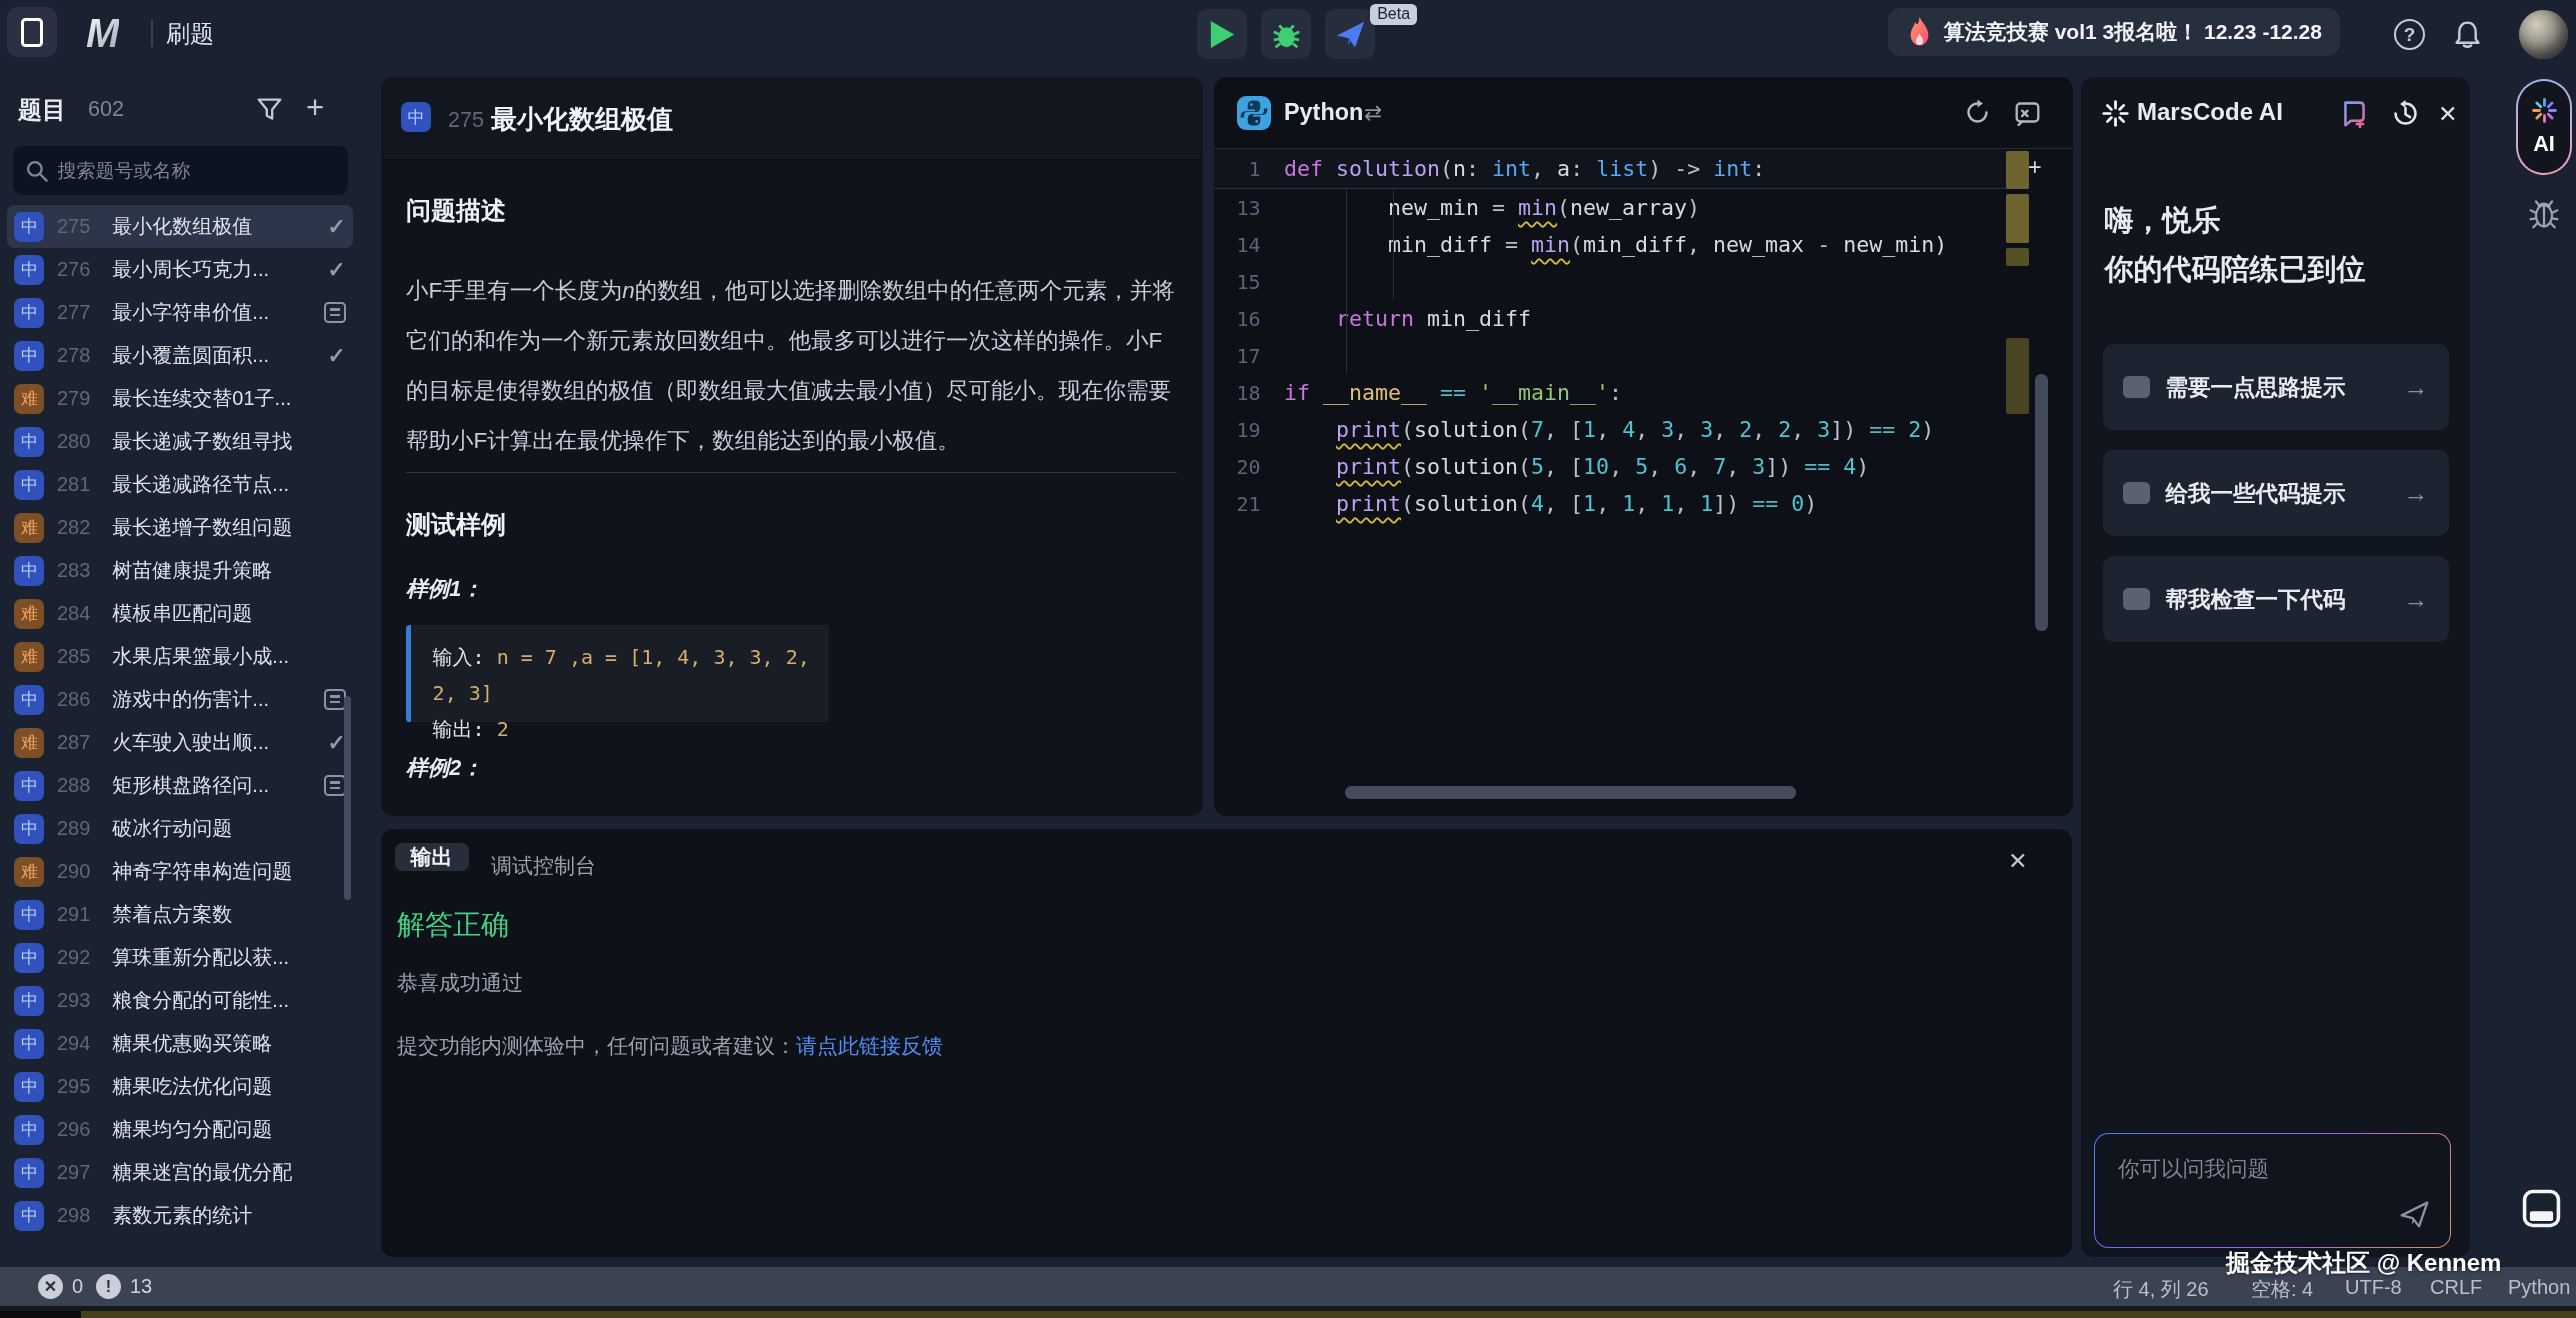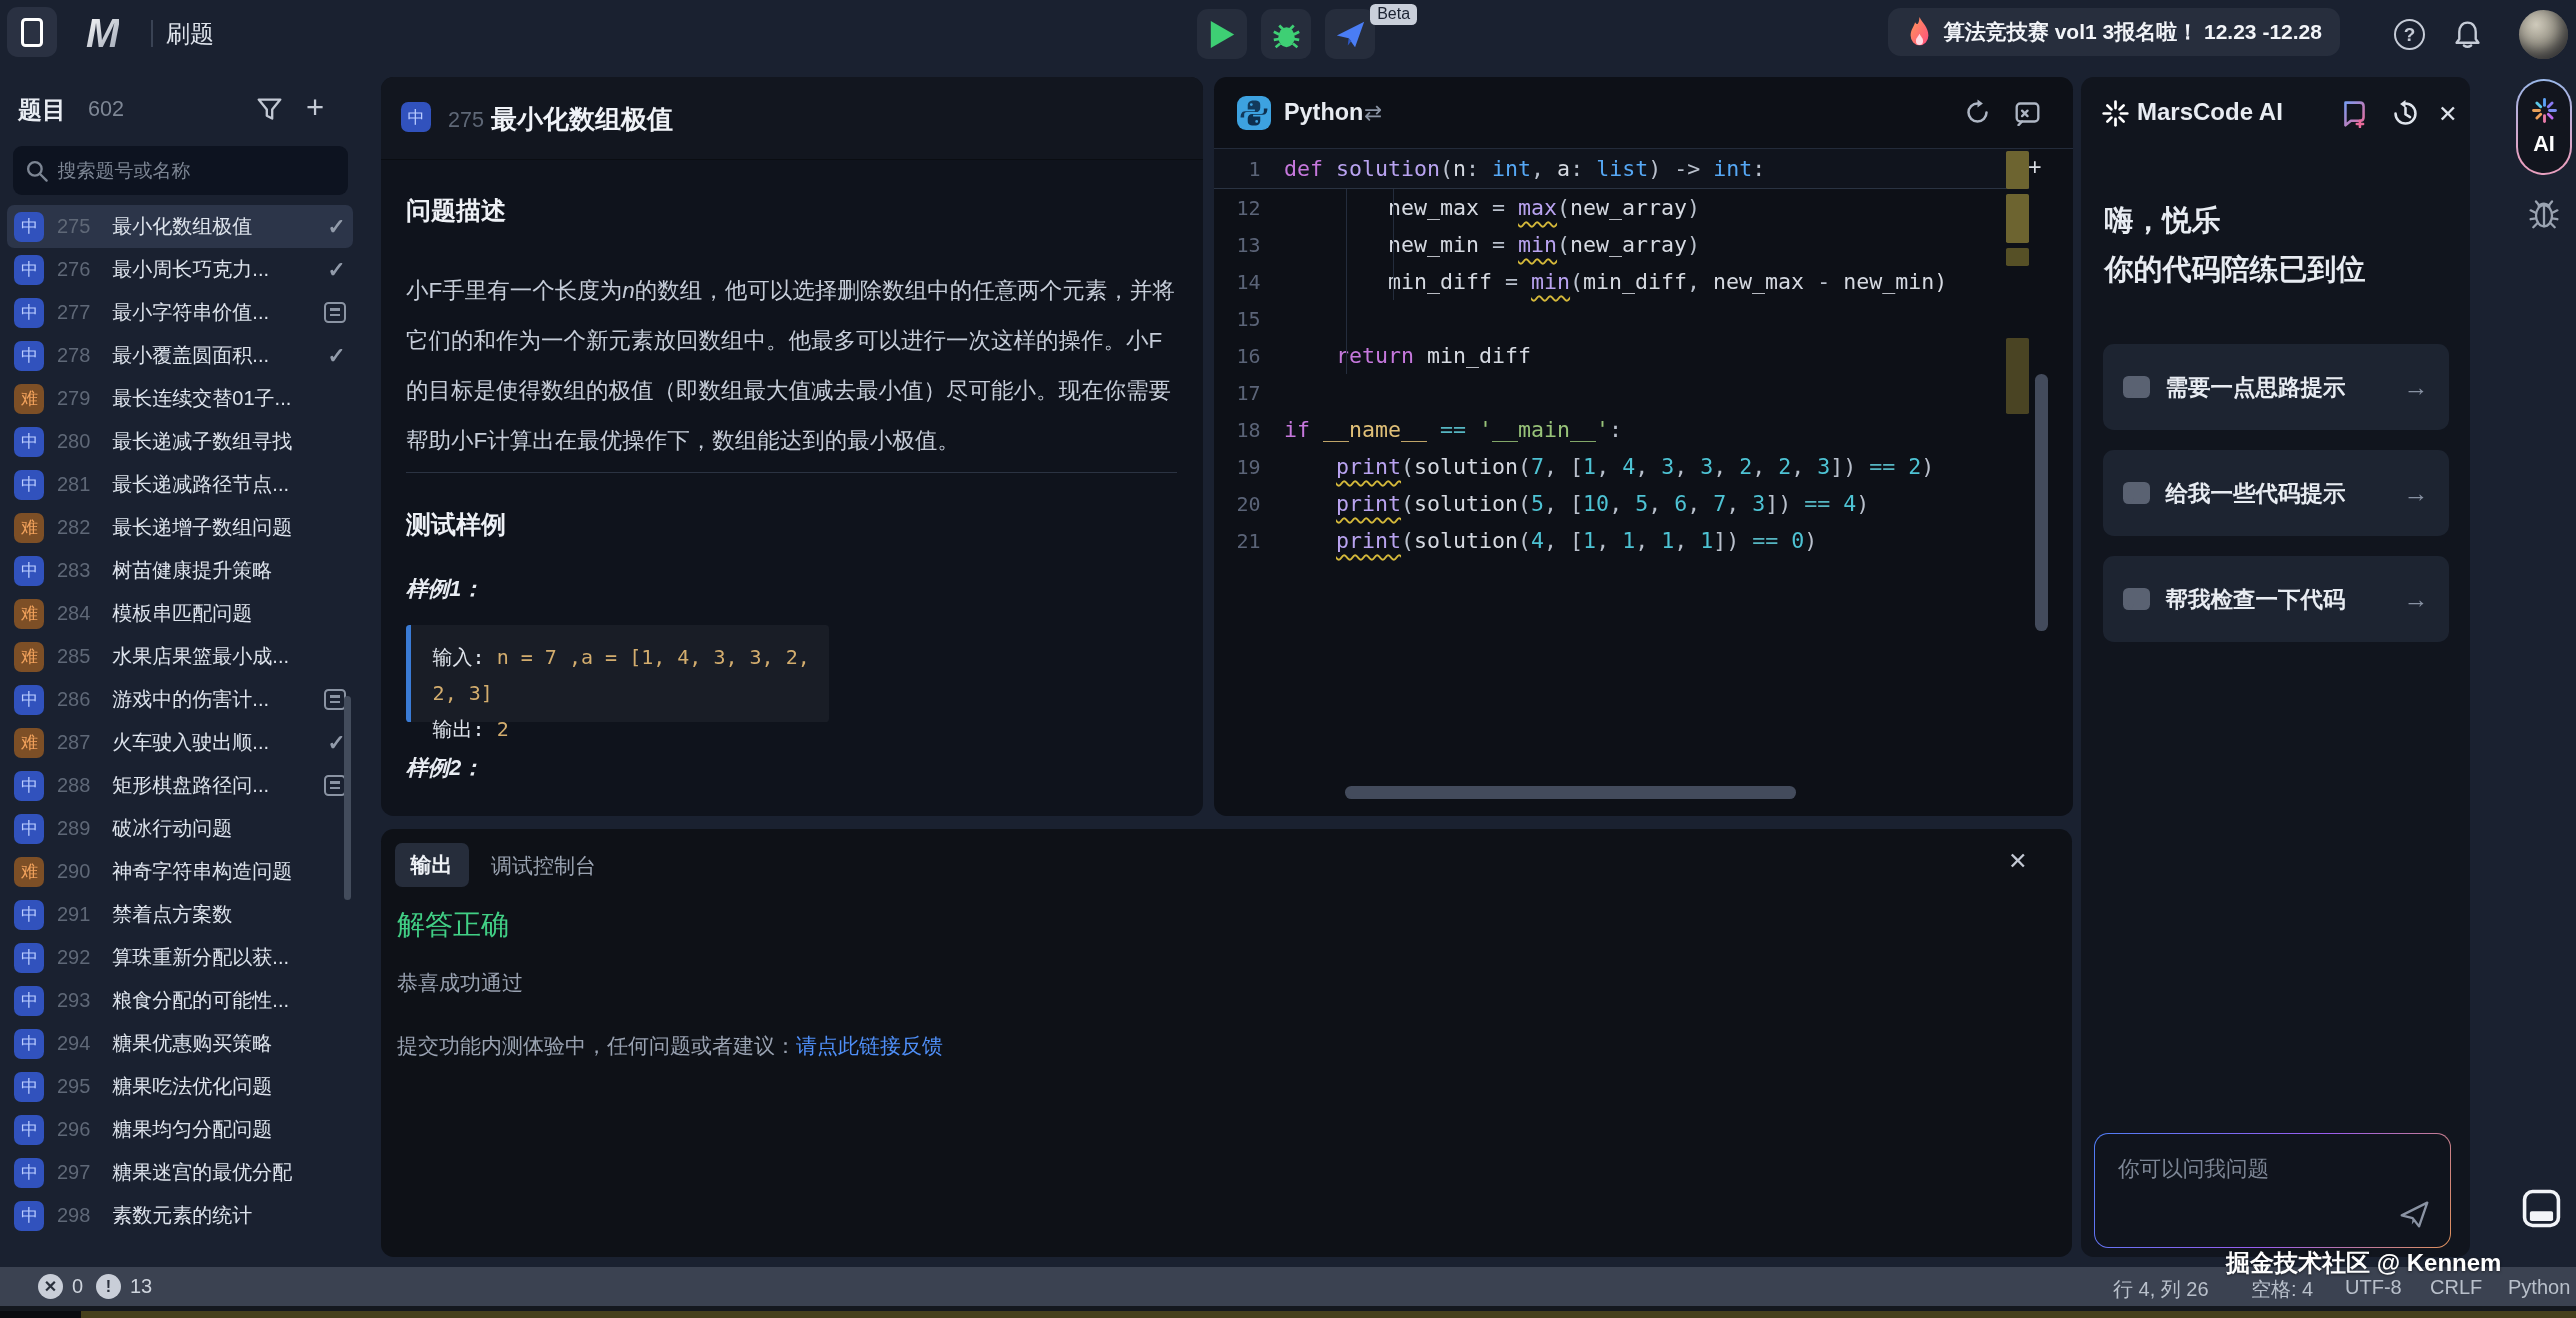--- a/index.html
+++ b/index.html
@@ -76,21 +76,21 @@
   .pl{color:#b9c0cc} .op{color:#56b6c2} .nm{color:#4ec3d4} .str{color:#98c379} .dn{color:#e0c078}
   .sq{ text-decoration:underline; text-decoration-style:wavy; text-decoration-color:#d4b83a; text-decoration-thickness:1.8px; text-underline-offset:6.3px; }
   .guide { position:absolute; width:1.4px; background:#242d3d; }
   .mm-block { position:absolute; left:792px; width:23.4px; border-radius:1.8px; }
   .mm-plus { position:absolute; left:814px; top:77px; font-size:23.4px; color:#d9dde4; }
   .ed-vscroll { position:absolute; left:821px; top:297px; width:12.6px; height:257px; background:#434b5c; border-radius:6.3px; }
   .ed-hscroll { position:absolute; left:131px; top:709px; width:451px; height:12.6px; background:#434b5c; border-radius:6.3px; }
 
   
   #out-panel { left:381px; top:829px; width:1691px; height:428px; background:#0e1117; }
-  .tab-active { position:absolute; left:13.5px; top:14.4px; background:#262d3b; border-radius:7.2px; padding:8px 16px; font-size:21px; font-weight:bold; color:#f0f3f7; }
+  .tab-active { position:absolute; left:13.5px; top:14.4px; background:#262d3b; border-radius:7.2px; padding:0 16px; font-size:21px; font-weight:bold; color:#f0f3f7; }
   .tab-idle { position:absolute; left:110px; top:22.5px; font-size:21px; color:#9aa3b1; }
   .out-close { position:absolute; left:1627px; top:18px; font-size:23.4px; color:#c3c9d4; }
   .out-result { position:absolute; left:16px; top:77px; font-size:28px; color:#41cf85; }
   .out-congrats { position:absolute; left:16px; top:140px; font-size:21px; color:#99a2b1; }
   .out-feedback { position:absolute; left:16px; top:203px; font-size:21px; color:#99a2b1; }
   .out-feedback a { color:#4f8ff8; text-decoration:none; }
 
   
   #ai-panel { left:2081px; top:77px; width:389px; height:1180px; background:#11151e; }
   .ai-head-ico { position:absolute; top:21.6px; }
@@ -374,24 +374,20 @@
           <rect x="3" y="5" width="24" height="20" rx="4" fill="none" stroke="#aeb6c4" stroke-width="2.6"></rect>
           <path d="M9 25 L5 29 M9 13 L15 19 M15 13 L9 19" stroke="#aeb6c4" stroke-width="2.6" stroke-linecap="round"></path>
         </svg>
       </div>
     </div>
 
     <div id="code-rows">
         <div class="crow sticky">
           <span class="lnum">1</span>
           <span class="ctext"><span class="kw">def </span><span class="fn">solution</span><span class="pl">(</span><span class="v">n</span><span class="pl">: </span><span class="ty">int</span><span class="pl">, </span><span class="v">a</span><span class="pl">: </span><span class="ty">list</span><span class="pl">) </span><span class="pl">-&gt; </span><span class="ty">int</span><span class="pl">:</span></span>
-        </div>
-        <div class="crow">
-          <span class="lnum">12</span>
-          <span class="ctext"><span class="pl">        </span><span class="v">new_max </span><span class="pl">= </span><span class="fn sq">max</span><span class="pl">(</span><span class="v">new_array</span><span class="pl">)</span></span>
         </div>
         <div class="crow">
           <span class="lnum">13</span>
           <span class="ctext"><span class="pl">        </span><span class="v">new_min </span><span class="pl">= </span><span class="fn sq">min</span><span class="pl">(</span><span class="v">new_array</span><span class="pl">)</span></span>
         </div>
         <div class="crow">
           <span class="lnum">14</span>
           <span class="ctext"><span class="pl">        </span><span class="v">min_diff </span><span class="pl">= </span><span class="fn sq">min</span><span class="pl">(</span><span class="v">min_diff</span><span class="pl">, </span><span class="v">new_max </span><span class="pl">- </span><span class="v">new_min)</span></span>
         </div>
         <div class="crow">

